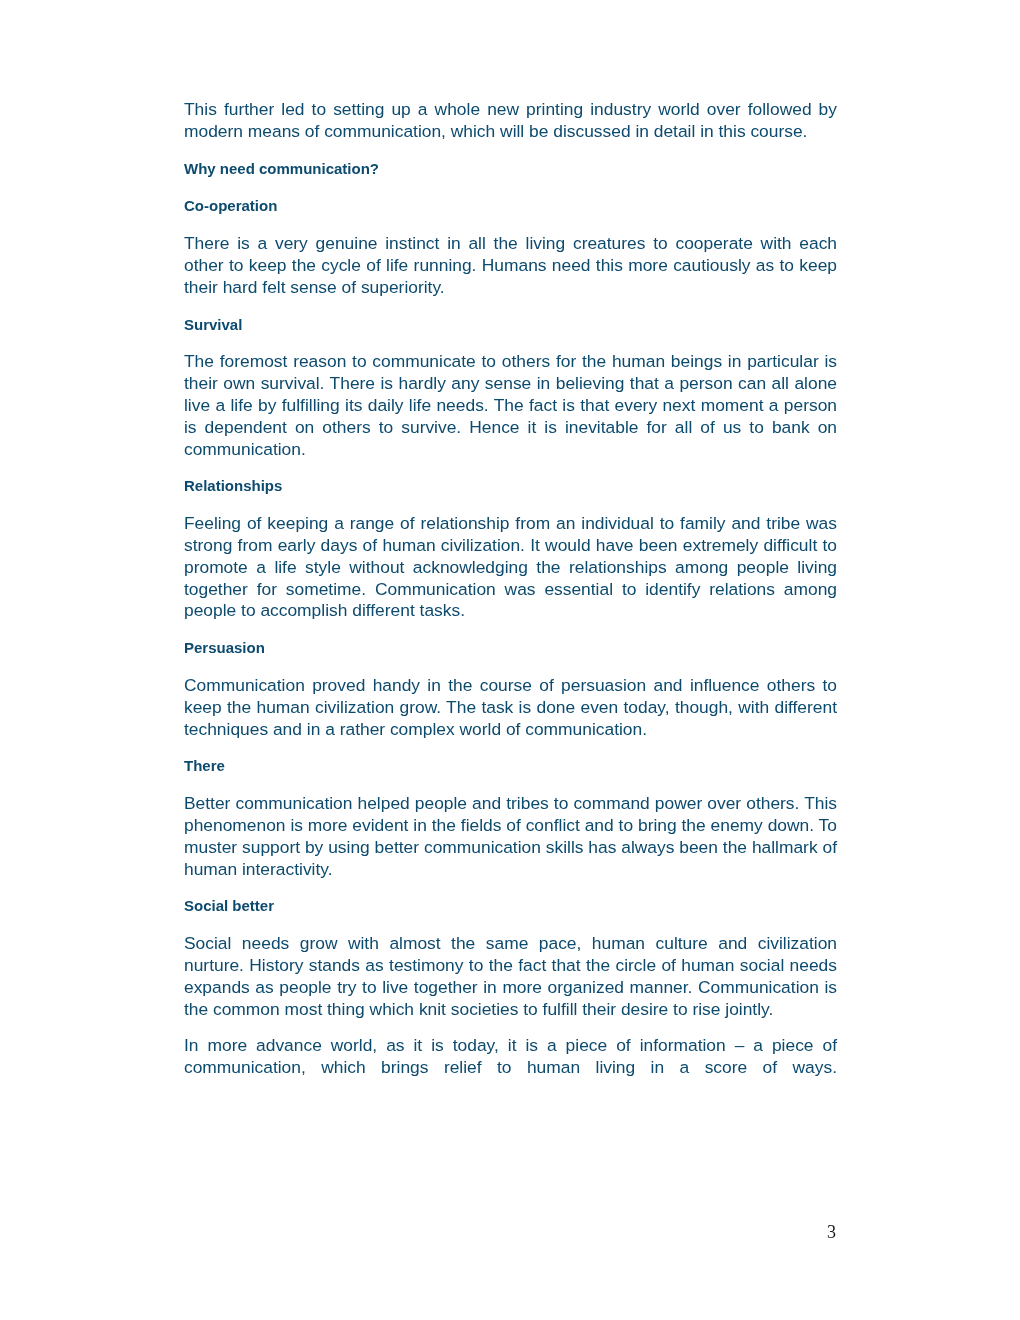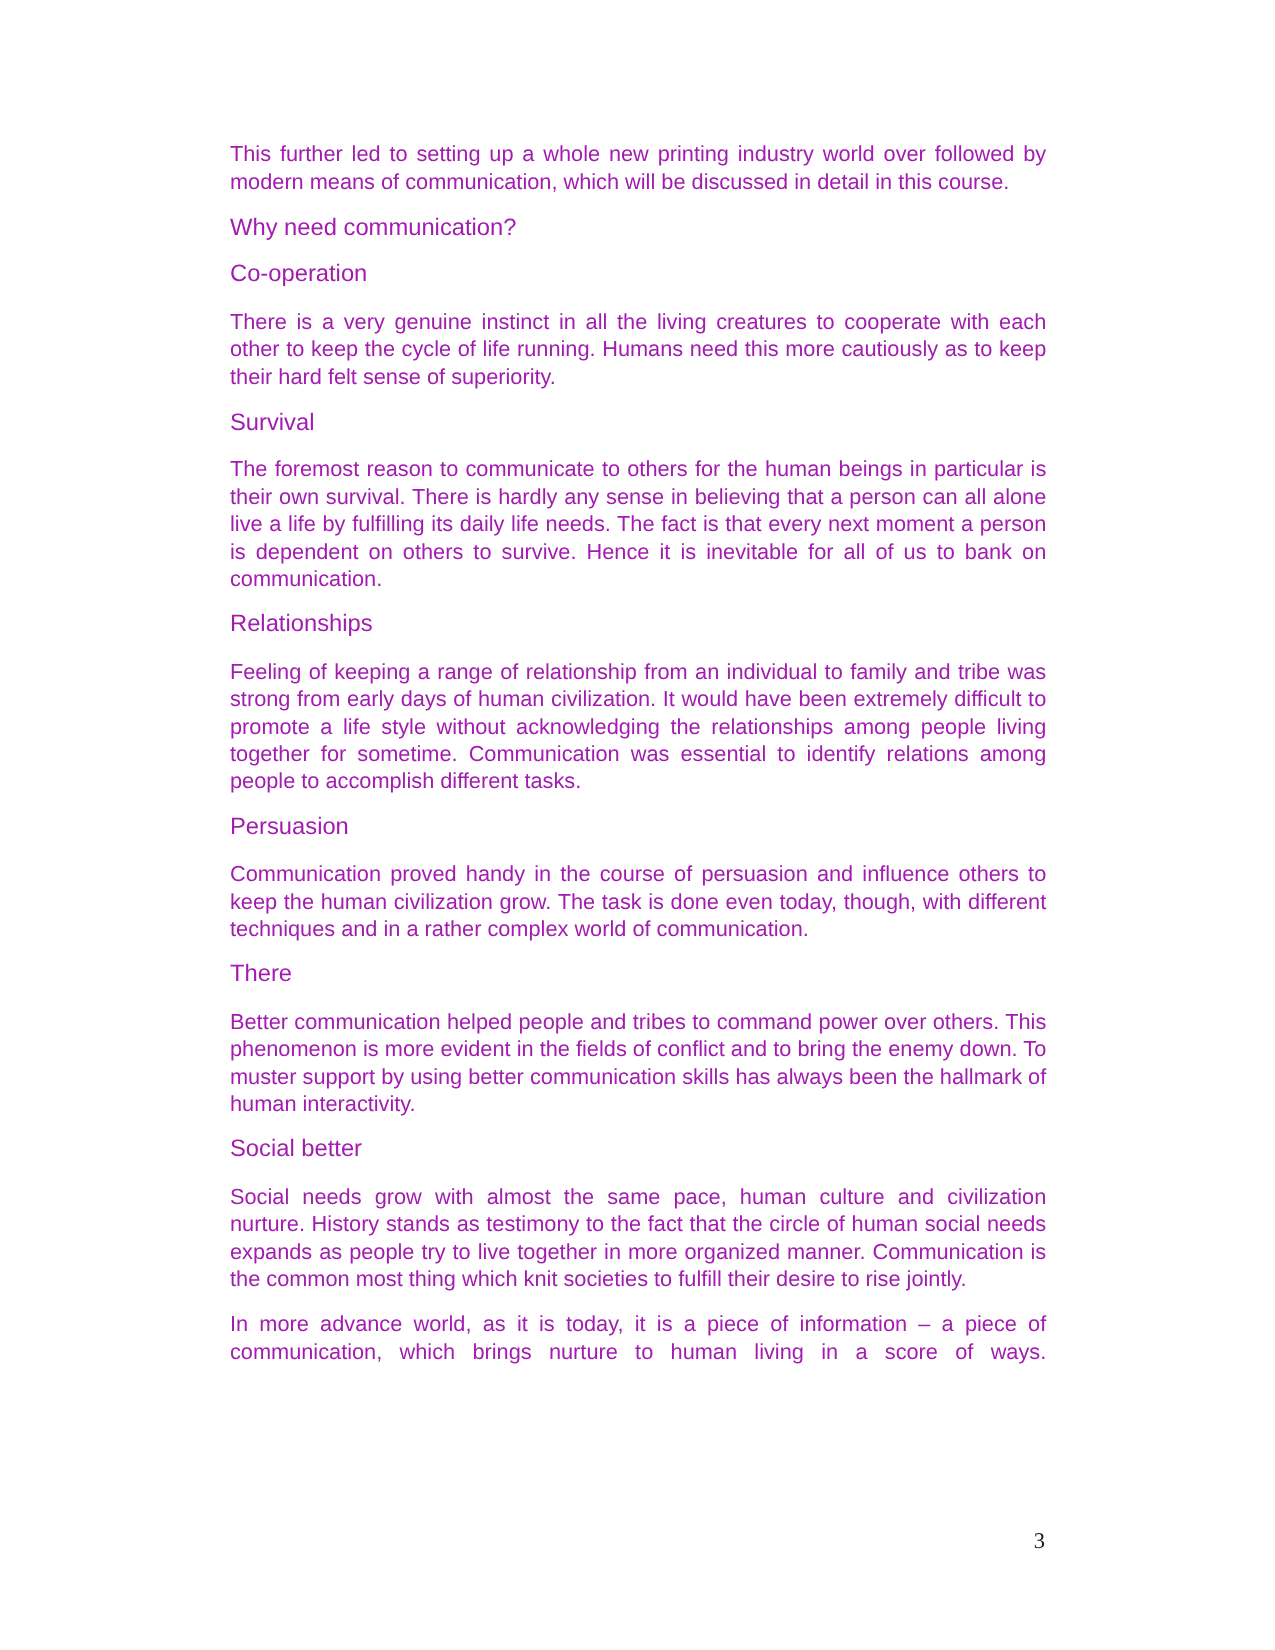--- a/index.html
+++ b/index.html
@@ -1,36 +1,36 @@
 <!DOCTYPE html>
 <html><head>
   <meta charset="utf-8">
   <style>
     html, body { margin: 0; padding: 0; background: #ffffff; }
     body { width: 1020px; height: 1320px; position: relative; overflow: hidden; }
     .page {
       position: absolute;
       left: 184px;
-      top: 113px;
+      top: 99px;
       width: 653px;
       font-family: "Liberation Sans", sans-serif;
       font-size: 17.4px;
       line-height: 21.8px;
-      color: #a21caf;
+      color: #0c4a6e;
     }
     .para {
       margin: 0 0 15px 0;
       text-align: justify;
       text-align-last: left;
     }
     .para.last-justified { text-align-last: justify; }
     .heading {
       margin: 0 0 16px 0;
-      font-weight: normal;
-      font-size: 19px;
+      font-weight: bold;
+      font-size: 15px;
       line-height: 21.8px;
     }
     .page-number {
       position: absolute;
       left: 822px;
       top: 1222px;
       width: 14px;
       text-align: right;
       font-family: "Liberation Serif", serif;
       font-size: 18px;
@@ -69,17 +69,17 @@
     <div class="heading">There</div>
     <p class="para">Better communication helped people and tribes to command power over others. This phenomenon is more evident in the fields of conflict and to bring the enemy down. To muster support by using better communication skills has always been the hallmark of human interactivity.</p>
   </div>
 
   <div>
     <div class="heading">Social better</div>
     <p class="para">Social needs grow with almost the same pace, human culture and civilization nurture. History stands as testimony to the fact that the circle of human social needs expands as people try to live together in more organized manner. Communication is the common most thing which knit societies to fulfill their desire to rise jointly.</p>
   </div>
 
   <div>
-    <p class="para last-justified">In more advance world, as it is today, it is a piece of information – a piece of communication, which brings nurture to human living in a score of ways.</p>
+    <p class="para last-justified">In more advance world, as it is today, it is a piece of information – a piece of communication, which brings relief to human living in a score of ways.</p>
   </div>
 </div>
 
 <div class="page-number">3</div>
 
 </body></html>

